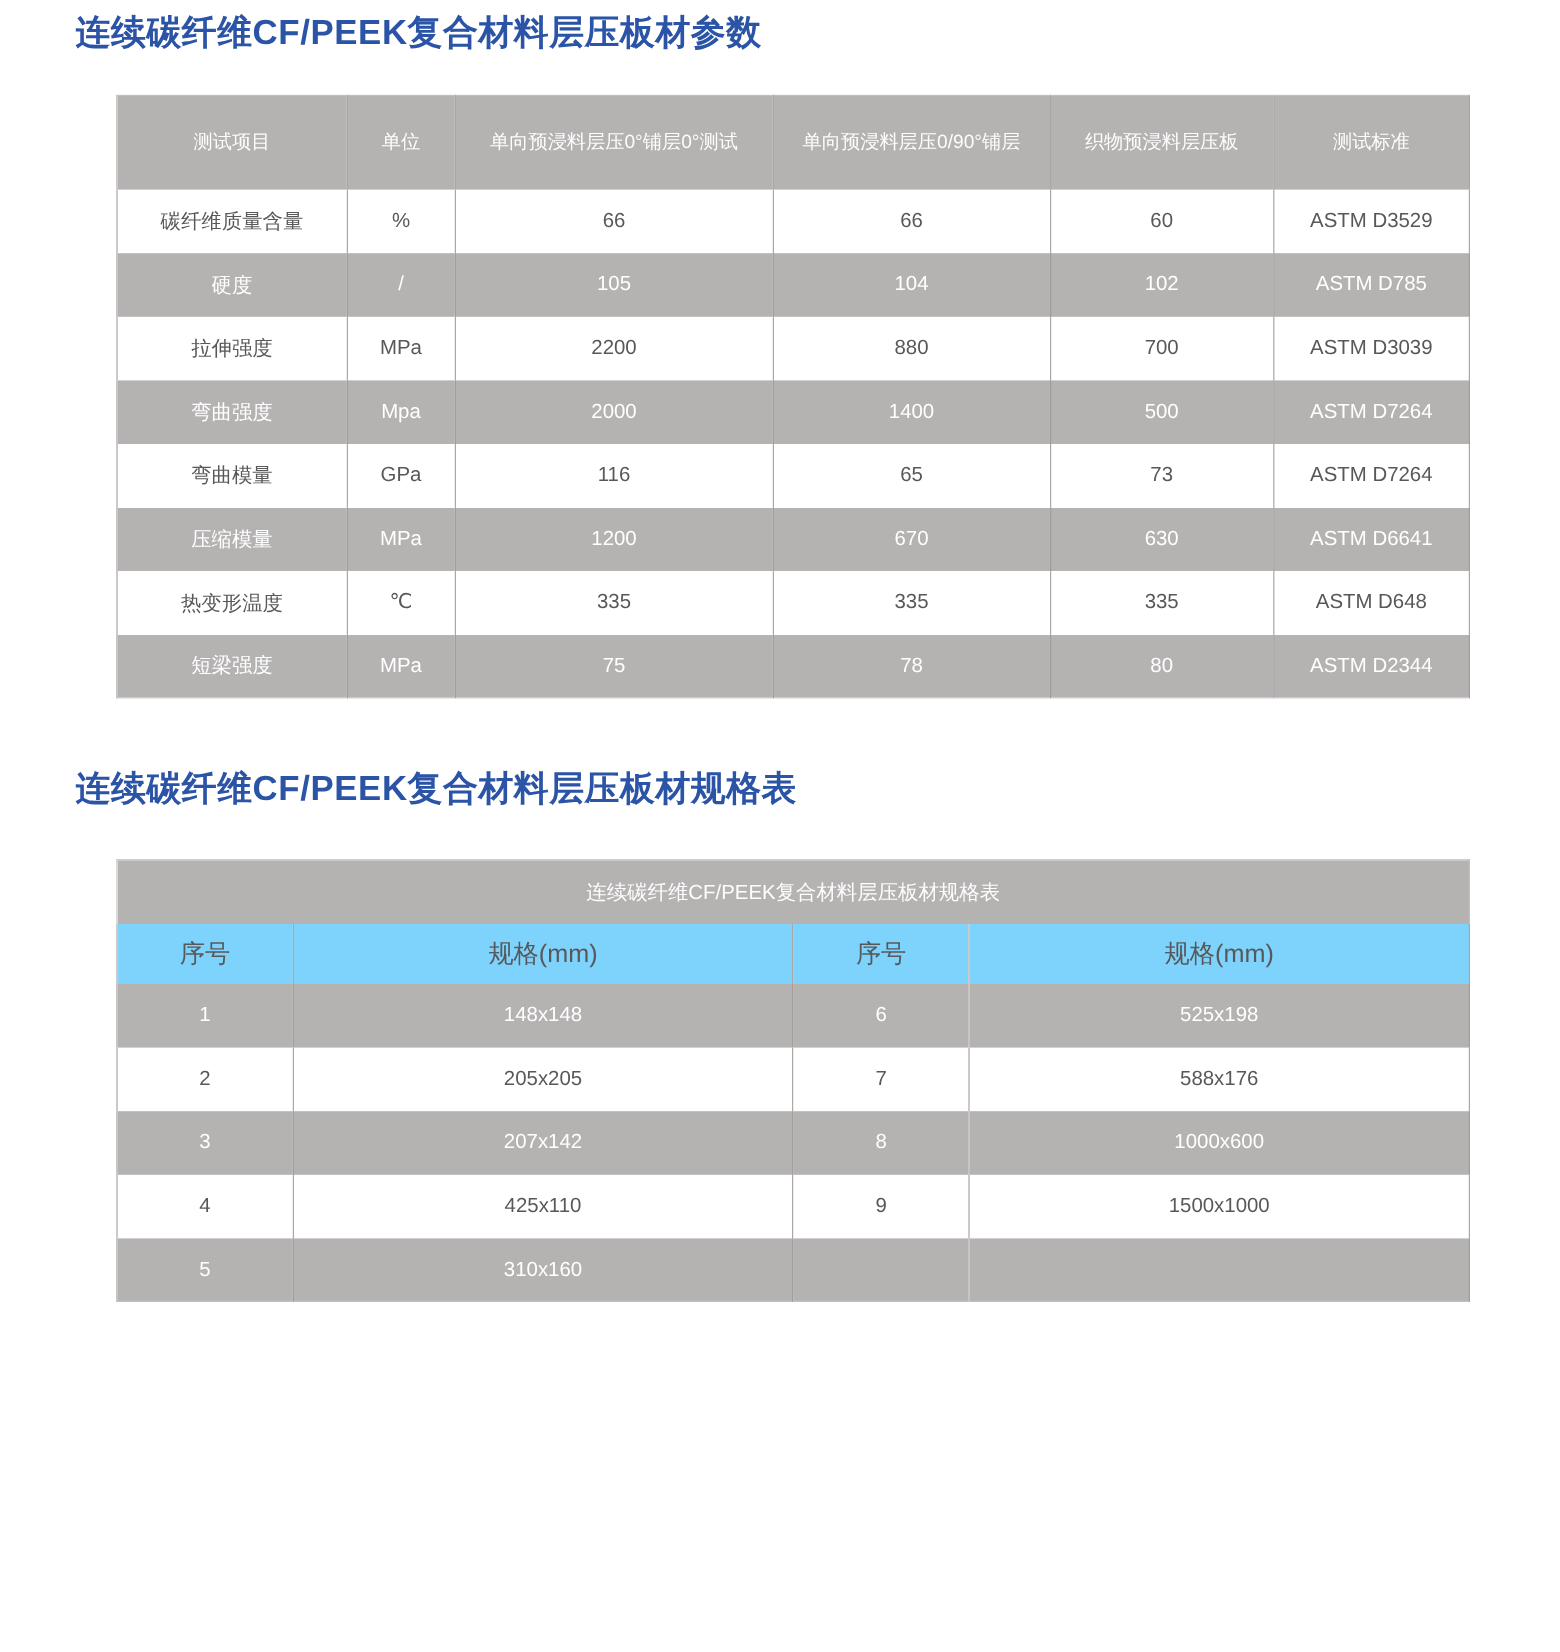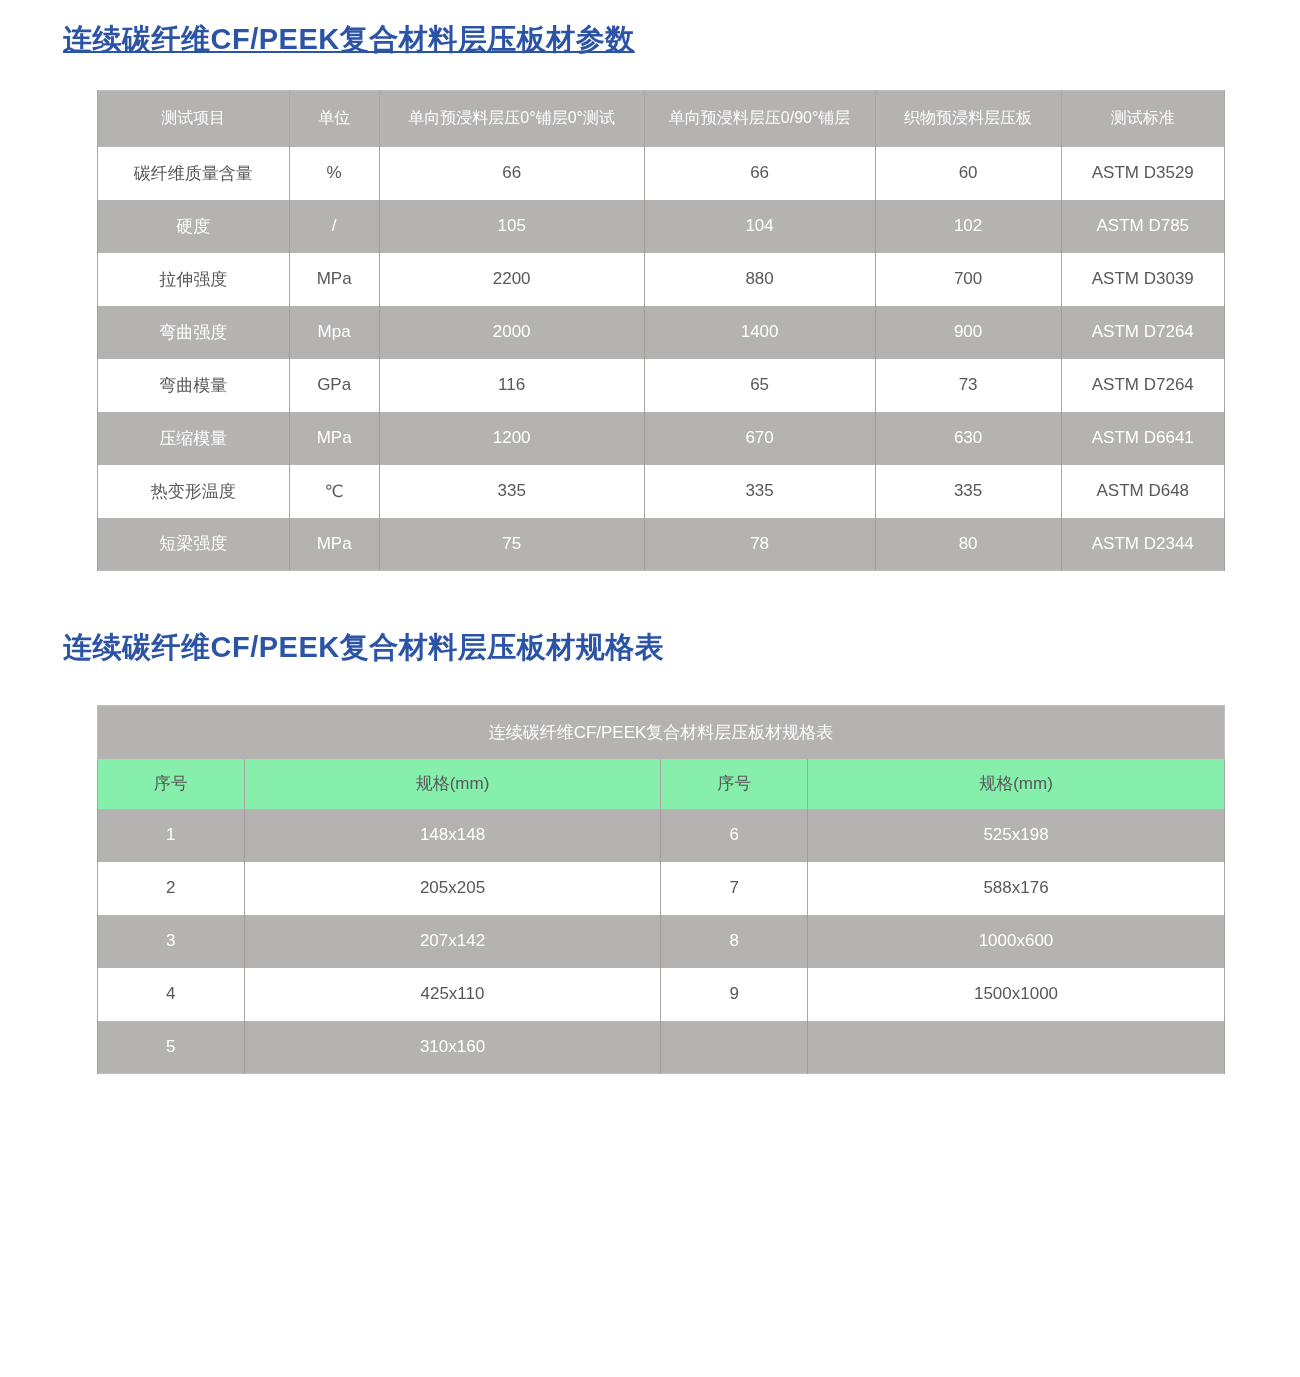--- a/index.html
+++ b/index.html
@@ -17,21 +17,21 @@
   .section-title {
     margin: 0;
     padding: 0;
     margin-left: 63px;
     color: #2B54A6;
     font-size: 29px;
     line-height: 38px;
     font-weight: 700;
     letter-spacing: 0.5px;
   }
-  .title-1 { padding-top: 20px; text-decoration: underline; }
+  .title-1 { padding-top: 9px; }
   .title-2 { margin-top: 57px; }
 
   table.spec {
     border-collapse: collapse;
     table-layout: fixed;
     width: 1128px;
     margin-left: 97px;
     border: 1px solid #c2c0c0;
     font-size: 17px;
     color: #58585a;
@@ -47,21 +47,21 @@
     font-weight: 400;
     border-left: 1px solid #a9a6a6;
     border-right: 1px solid #a9a6a6;
     box-sizing: border-box;
     overflow: hidden;
     white-space: nowrap;
   }
 
   
   .tbl-1 thead th {
-    height: 56px;
+    height: 78px;
     background: #b5b2b2;
     color: #fdfdfd;
     font-size: 16px;
   }
   .tbl-1 tbody tr:nth-child(even) td {
     background: #b5b2b2;
     color: #ffffff;
     border-left-color: #a19d9d;
     border-right-color: #a19d9d;
   }
@@ -70,23 +70,23 @@
   .tbl-2 .caption-row th {
     height: 53px;
     background: #b5b2b2;
     color: #fdfdfd;
     font-size: 17px;
     border-left: none;
     border-right: none;
   }
   .tbl-2 .cols-row th {
     height: 50px;
-    background: #86efac;
+    background: #7dd3fc;
     color: #58585a;
-    font-size: 17px;
+    font-size: 21px;
   }
   .tbl-2 tbody tr:nth-child(odd) td {
     background: #b5b2b2;
     color: #ffffff;
     border-left-color: #a19d9d;
     border-right-color: #a19d9d;
   }
 </style>
 </head>
 <body>
@@ -137,21 +137,21 @@
           <td>2200</td>
           <td>880</td>
           <td>700</td>
           <td>ASTM D3039</td>
         </tr>
         <tr>
           <td>弯曲强度</td>
           <td>Mpa</td>
           <td>2000</td>
           <td>1400</td>
-          <td>900</td>
+          <td>500</td>
           <td>ASTM D7264</td>
         </tr>
         <tr>
           <td>弯曲模量</td>
           <td>GPa</td>
           <td>116</td>
           <td>65</td>
           <td>73</td>
           <td>ASTM D7264</td>
         </tr>

